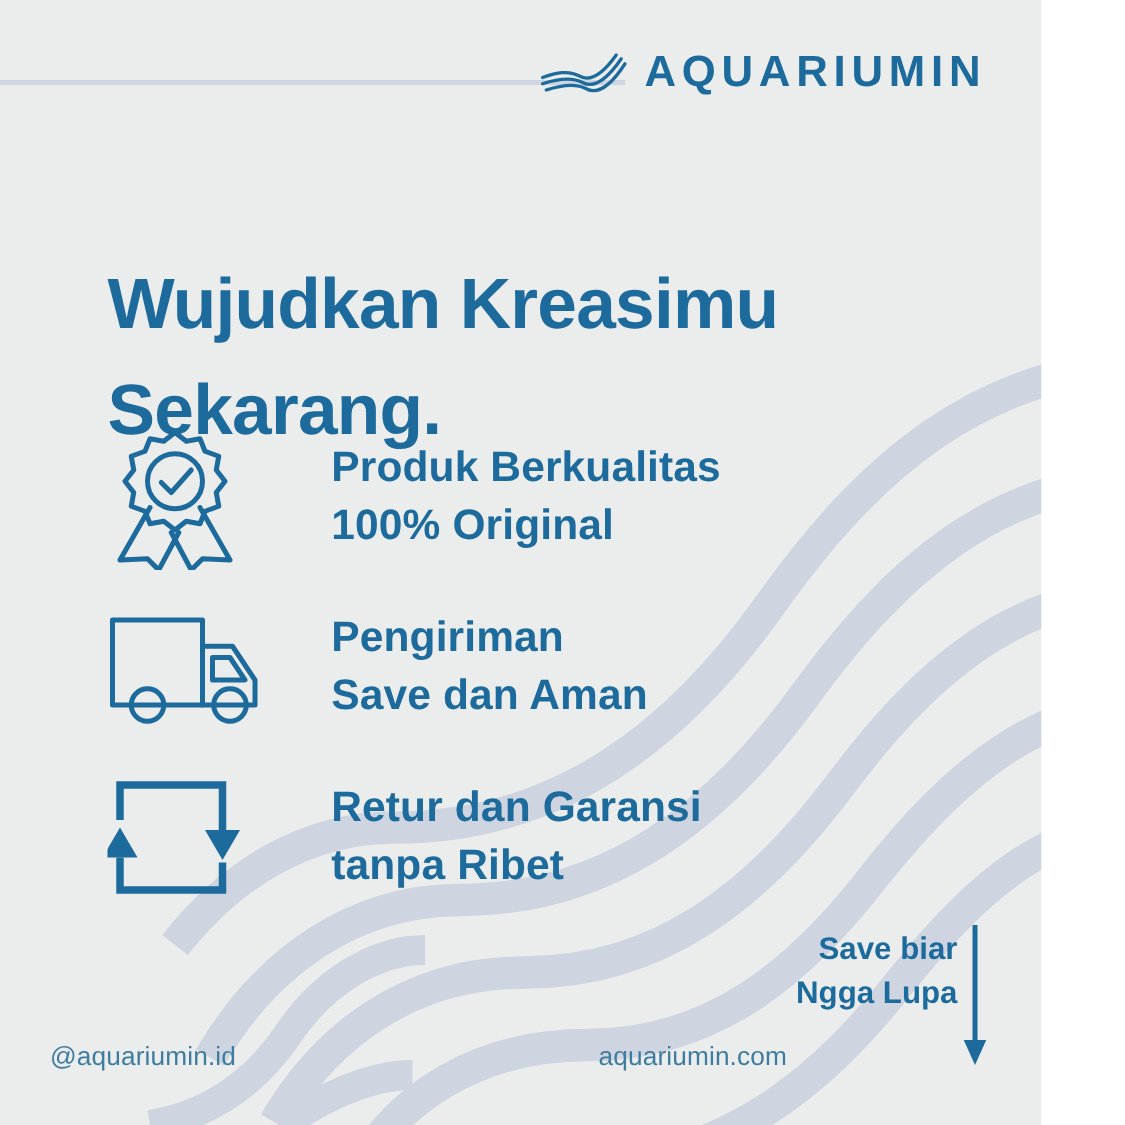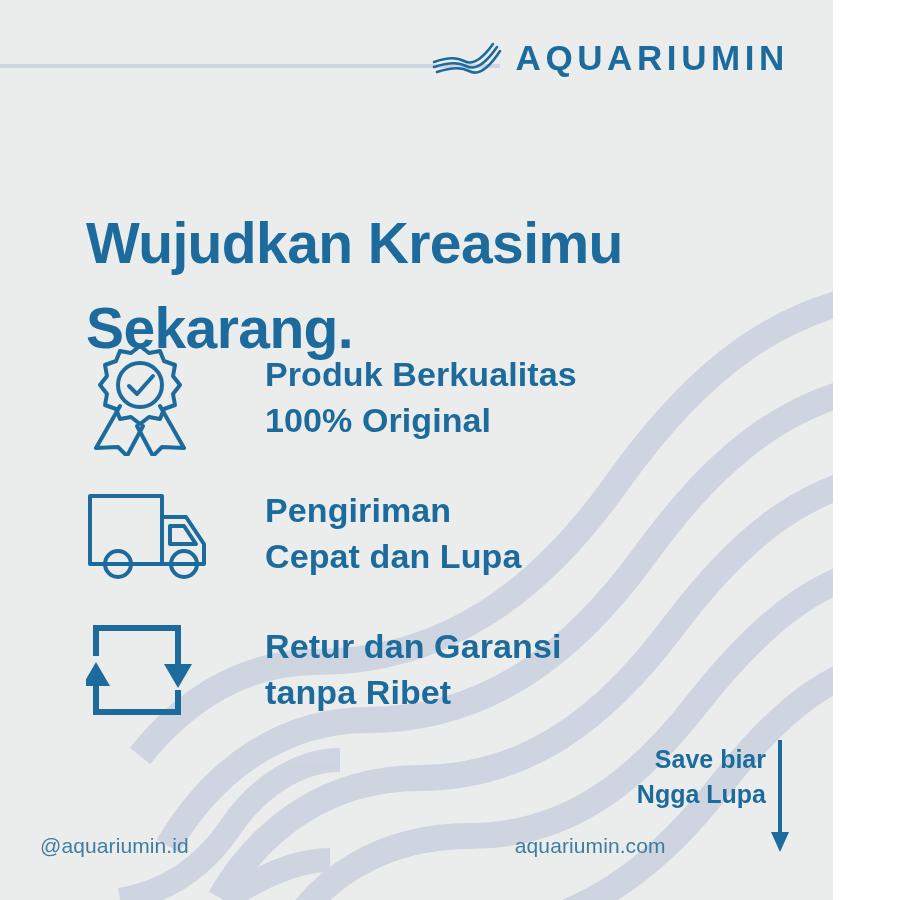--- a/index.html
+++ b/index.html
@@ -127,21 +127,20 @@
 
   
   #footer {
     position: absolute;
     left: 40px;
     bottom: 42px;
     width: 820px;
     display: flex;
     align-items: flex-start;
     z-index: 4;
-    gap: 36px;
   }
   #footer-handle {
     color: #3e7ca0;
     font-size: 21px;
     font-weight: 400;
     letter-spacing: 0.1px;
   }
   #footer-site {
     color: #3e7ca0;
     font-size: 21px;
@@ -222,21 +221,21 @@
 
             <path d="M 84 38 L 98 38 L 110 56 L 84 56 Z"></path>
 
             <circle cx="32" cy="76" r="13"></circle>
             <circle cx="98" cy="76" r="13"></circle>
           </g>
         </svg>
       </div>
       <div class="feature-text">
         <span class="ft-line">Pengiriman</span>
-        <span class="ft-line">Cepat dan Lupa</span>
+        <span class="ft-line">Save dan Aman</span>
       </div>
     </div>
 
     <div class="feature">
       <div class="feature-icon">
         <svg width="114" height="100" viewBox="0 0 114 100" xmlns="http://www.w3.org/2000/svg">
           <g fill="none" stroke="#1d6b9c" stroke-width="6" stroke-linejoin="miter" stroke-linecap="butt">
 
             <path d="M 10 36 L 10 8 L 92 8 L 92 44"></path>
 

